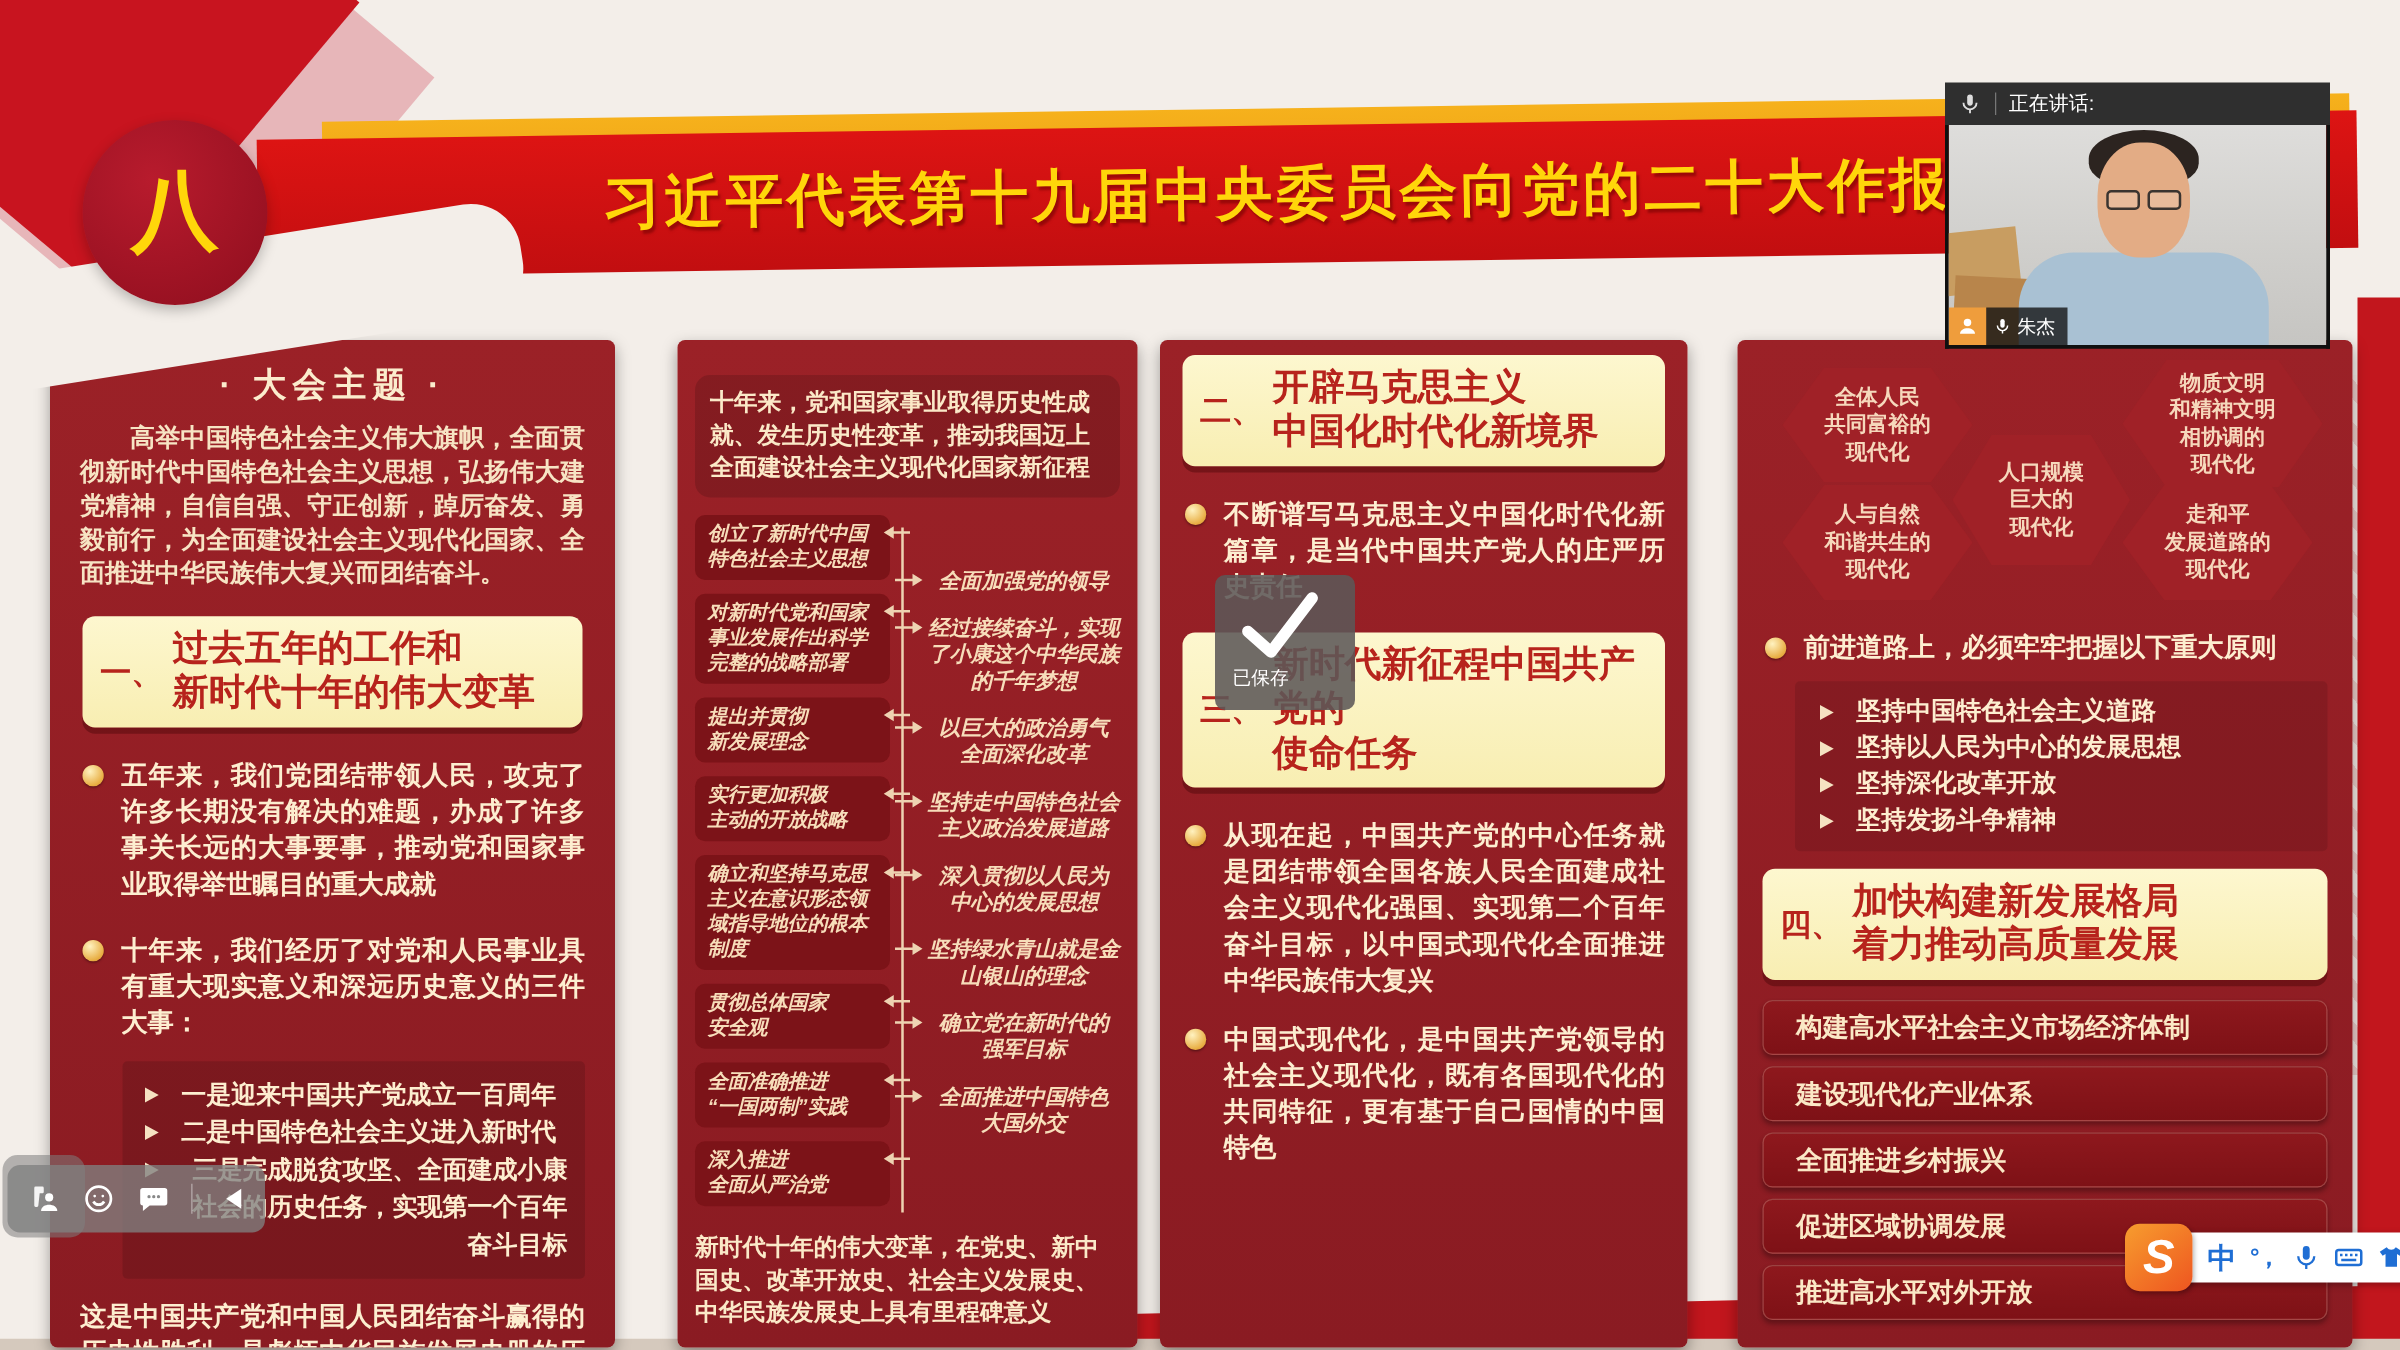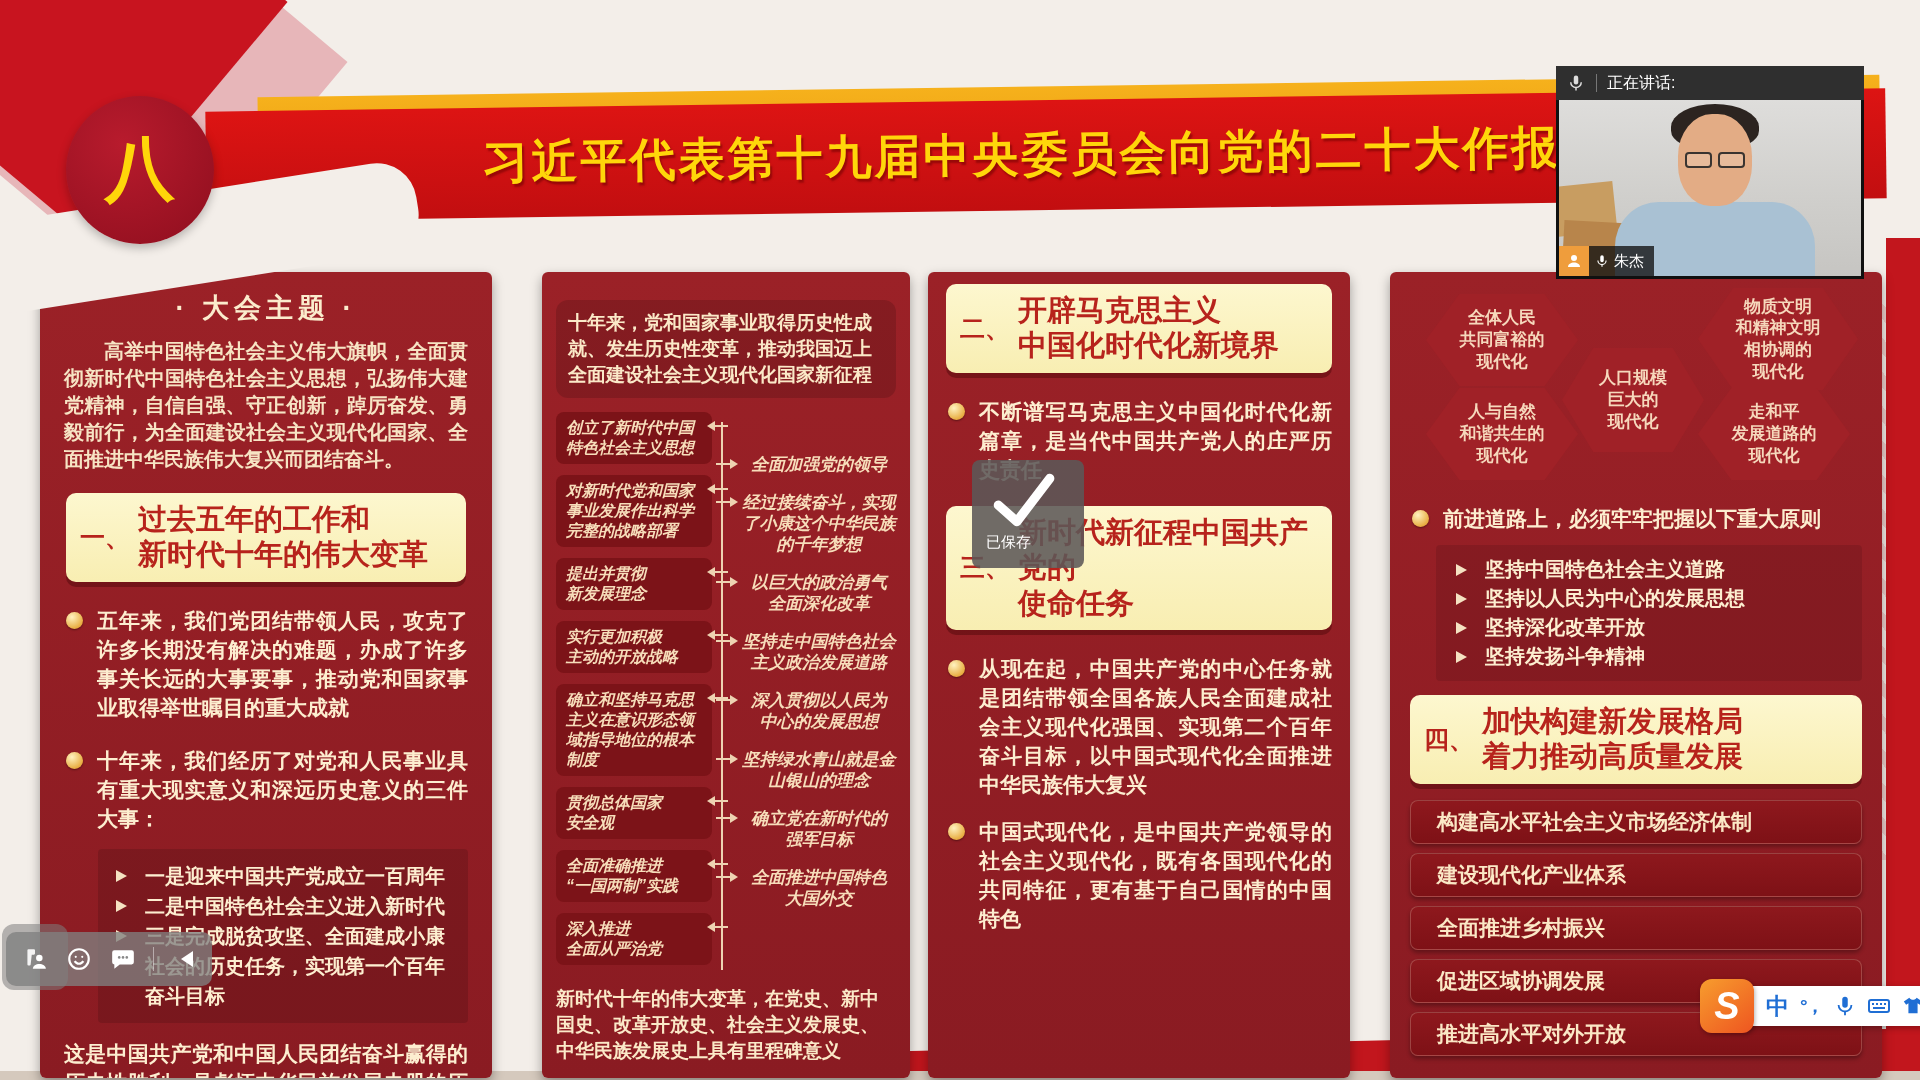--- a/index.html
+++ b/index.html
@@ -33,21 +33,21 @@
   .p4{left:1390px;width:492px;padding:10px 20px;}
   .h1{text-align:center;color:#fbeccd;font-size:27px;font-weight:bold;letter-spacing:5px;margin-top:4px;}
   .p1-para{margin-top:12px;color:#f7e4c4;font-size:20px;line-height:27px;font-weight:bold;text-indent:2em;text-align:justify;}
   .ybox{background:linear-gradient(#fdf7cf,#f8eeb2);border-radius:10px;box-shadow:0 5px 0 rgba(55,0,0,.35);display:flex;align-items:center;padding:9px 14px;color:#b7231c;}
   .ybox .no{font-size:25px;font-weight:bold;margin-right:8px;white-space:nowrap;}
   .ybox .t{font-size:29px;font-weight:bold;line-height:1.22;white-space:pre-line;}
   .m20{margin:20px 2px 0;}
   .bullet{display:flex;margin-top:24px;}
   .dot{flex:none;width:17px;height:17px;border-radius:50%;background:radial-gradient(circle at 35% 30%,#fff2c0,#e8ae43 70%,#c98f2e);margin:6px 14px 0 2px;box-shadow:0 1px 2px rgba(0,0,0,.4);}
   .btext{color:#fdeed0;font-size:21px;line-height:29px;font-weight:bold;text-align:justify;}
-  .sublist{margin:16px 0 0 34px;background:rgba(0,0,0,.13);border-radius:4px;padding:12px 14px;}
+  .sublist{margin:16px 0 0 34px;background:rgba(0,0,0,.13);border-radius:4px;padding:12px 14px;text-align:right;}
   .sub{display:flex;align-items:flex-start;color:#fdeed0;font-size:20px;line-height:30px;font-weight:bold;}
   .tri{flex:none;width:0;height:0;border:6px solid transparent;border-left:11px solid #f5e2c2;margin:9px 12px 0 4px;}
   .closing{margin-top:16px;color:#fdeed0;font-size:21px;line-height:29px;font-weight:bold;text-align:justify;}
   
   .p2-topbox{background:rgba(0,0,0,.14);border-radius:12px;padding:10px 12px;color:#fbe9c8;font-size:19px;line-height:26px;font-weight:bold;}
   .c2-flow{position:relative;display:flex;margin-top:14px;height:566px;font-style:italic;}
   .c2-line{position:absolute;left:165px;top:10px;height:548px;width:2px;background:#eed3b2;}
   .c2-left{width:156px;}
   .lbox{position:relative;background:#7c1318;border-radius:8px;padding:6px 10px;color:#f7ddba;font-size:16px;line-height:20px;font-weight:bold;margin-bottom:11px;white-space:pre-line;}
   .lbox::after{content:"";position:absolute;top:13px;right:-16px;width:16px;height:2px;background:#eed3b2;}

